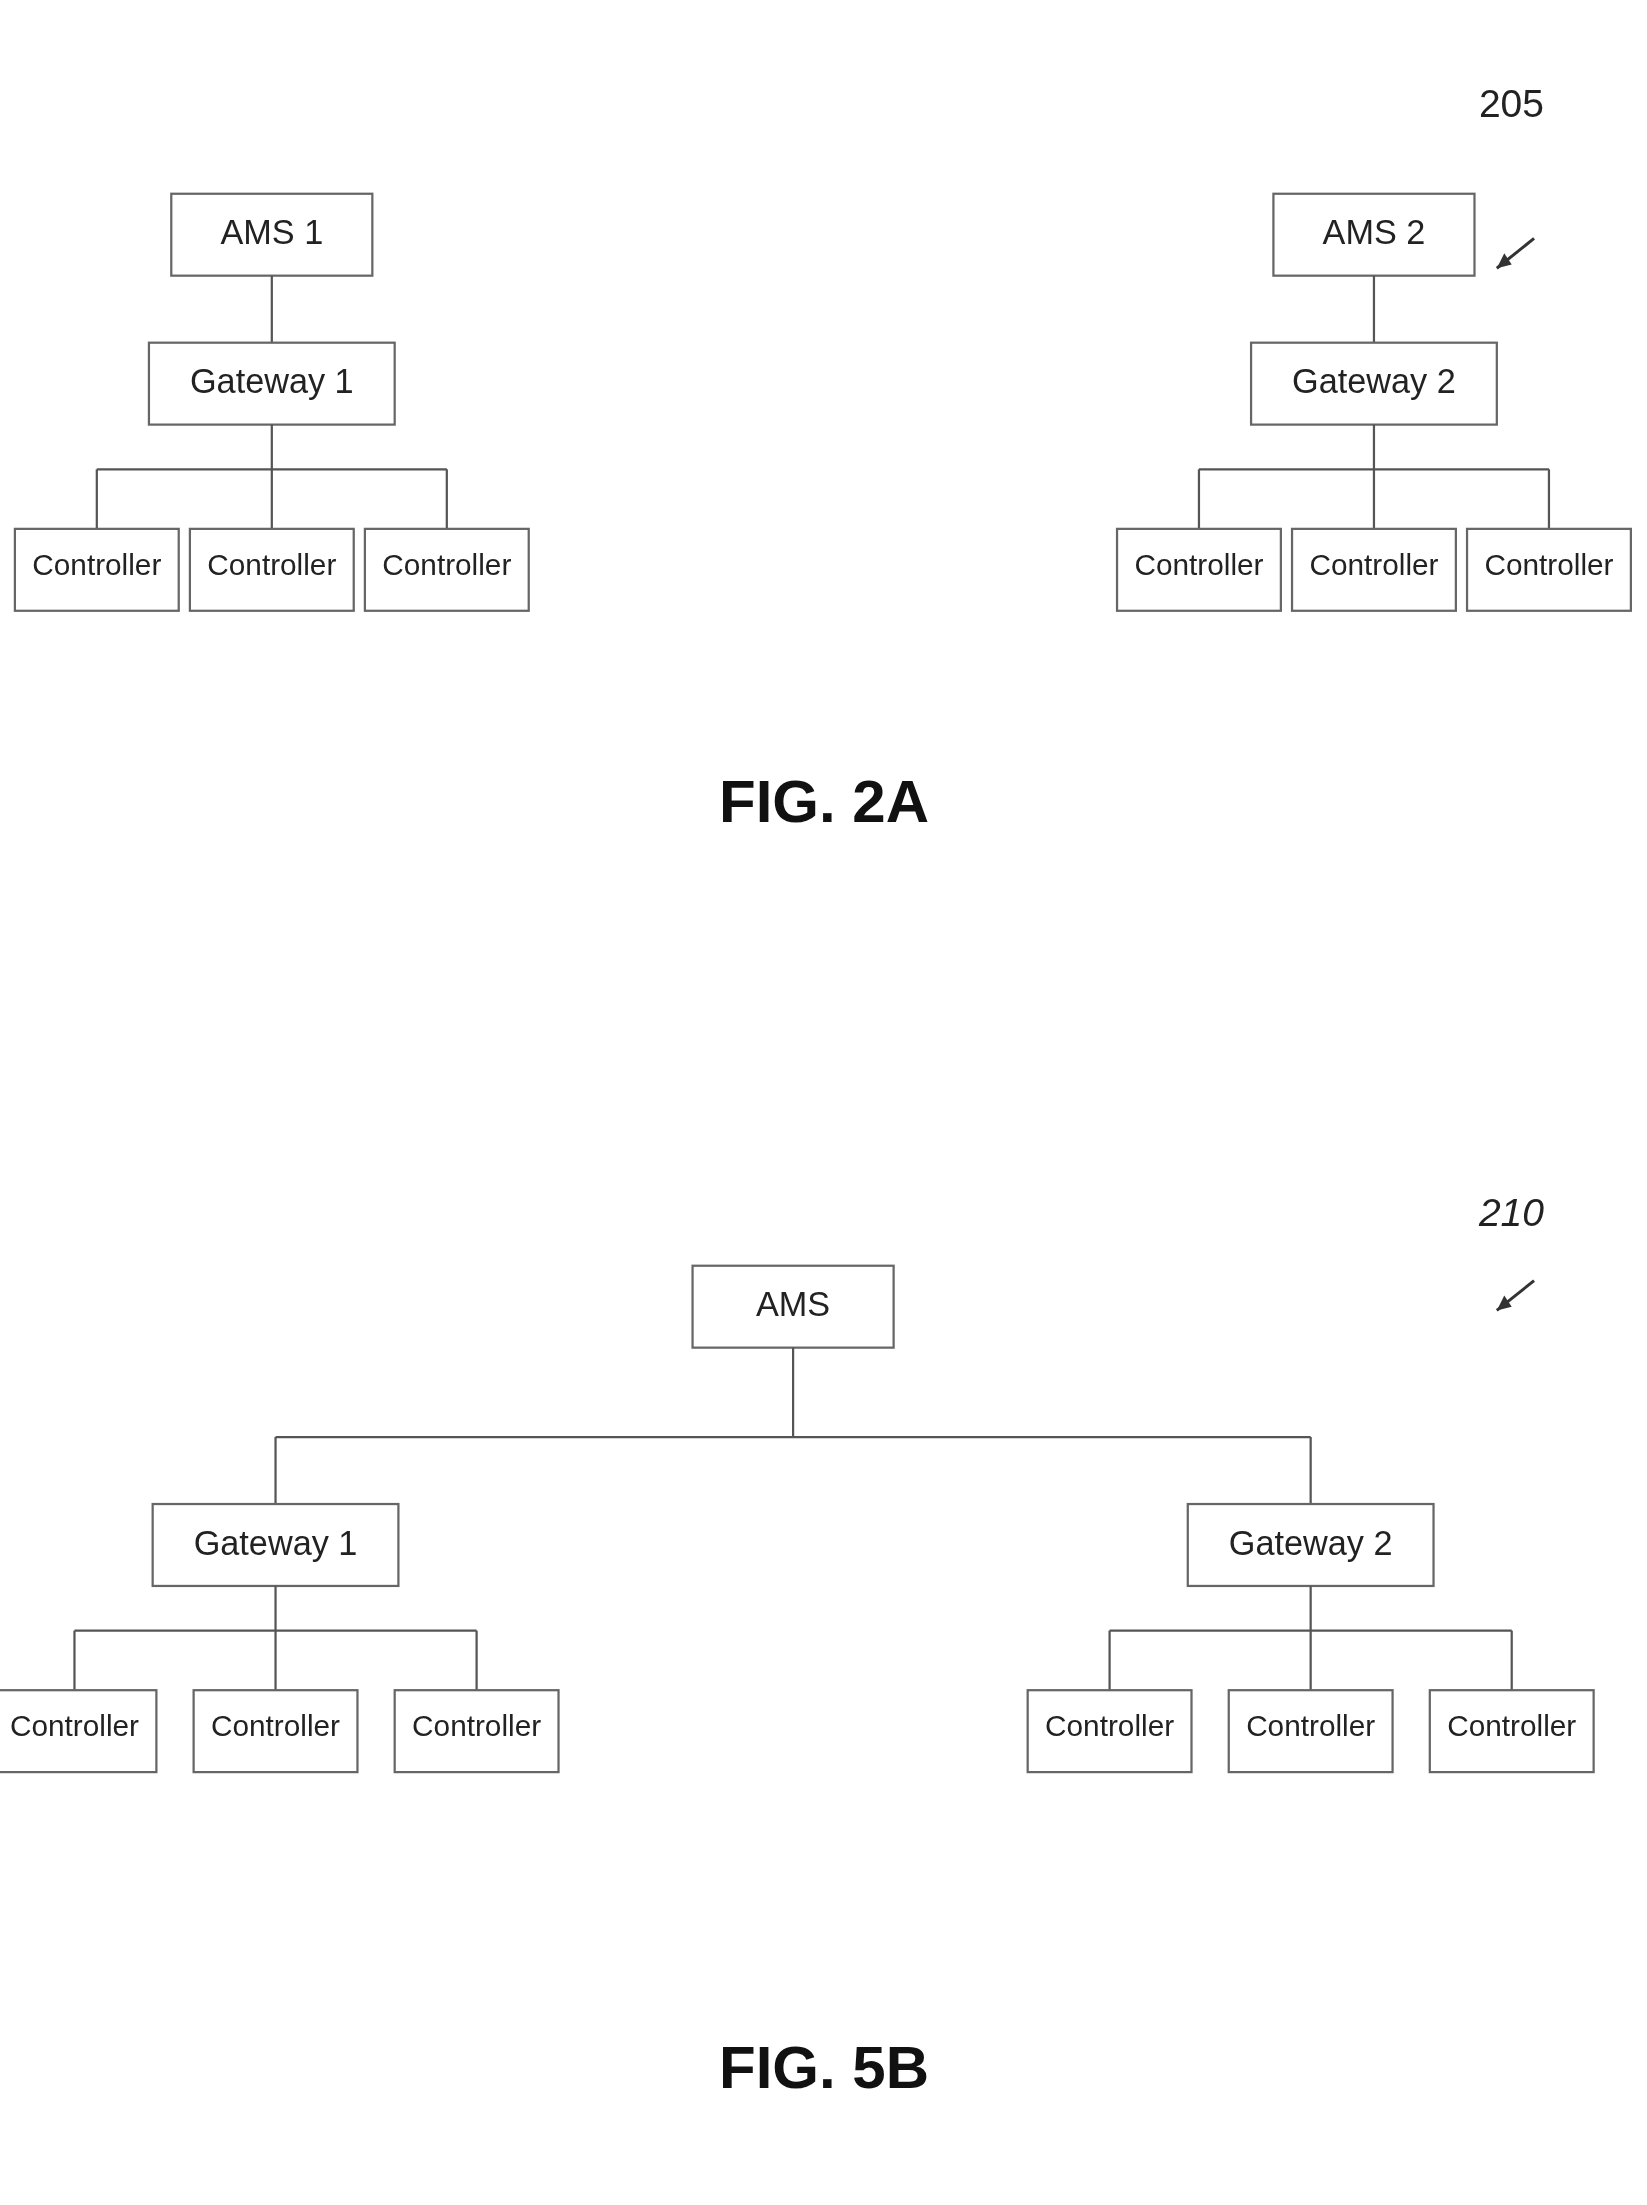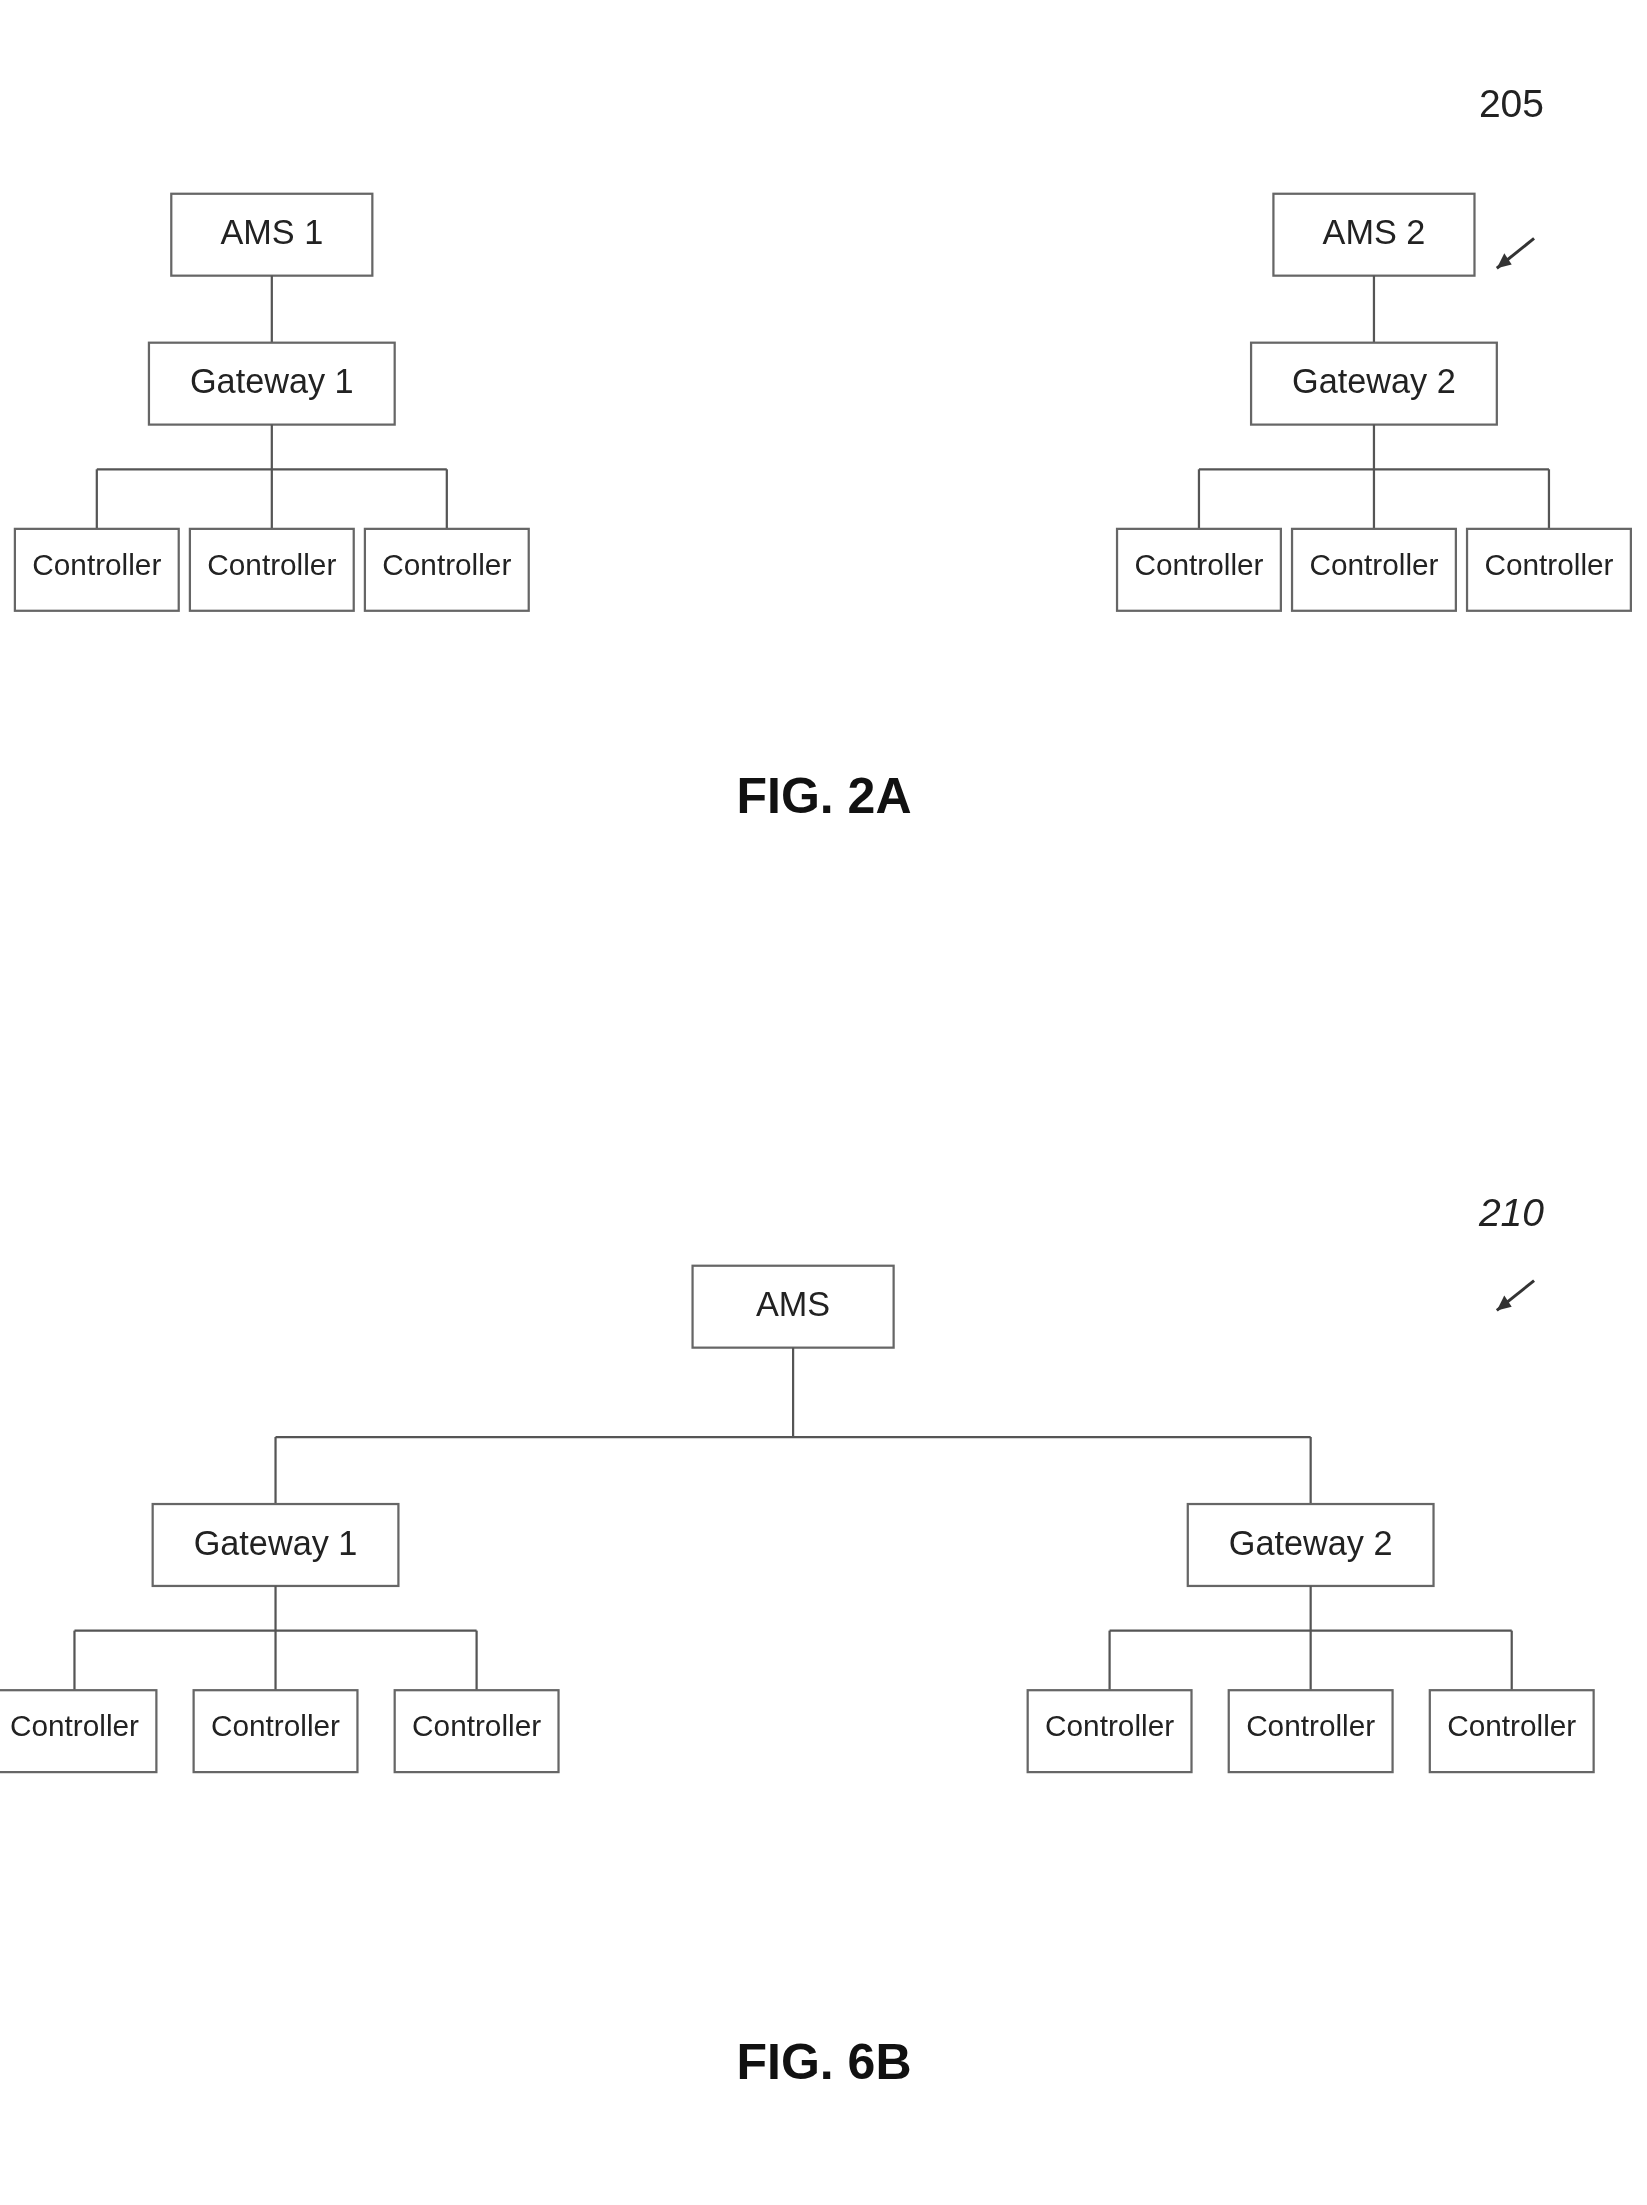--- a/index.html
+++ b/index.html
@@ -26,21 +26,21 @@
     
     .ref-label {
       position: absolute;
       font-size: 39px;
       color: #222;
       font-family: Arial, sans-serif;
     }
 
     
     .fig-label {
-      font-size: 50px;
+      font-size: 60px;
       font-weight: bold;
       font-family: Arial, sans-serif;
       color: #111;
     }
 
     
     svg {
       overflow: visible;
     }
   </style>
@@ -170,17 +170,17 @@
 
     <rect x="1650" y="650" width="220" height="110" fill="white" stroke="#666" stroke-width="3"></rect>
     <text x="1760" y="712" text-anchor="middle" font-size="40" font-family="Arial" fill="#222">Controller</text>
 
     <rect x="1920" y="650" width="220" height="110" fill="white" stroke="#666" stroke-width="3"></rect>
     <text x="2030" y="712" text-anchor="middle" font-size="40" font-family="Arial" fill="#222">Controller</text>
 
   </svg>
 
   <div class="fig-label" style="position:absolute; top:2033px; left:50%; transform:translateX(-50%);">
-    <span>FIG. 6B</span>
+    <span>FIG. 5B</span>
   </div>
 
 </div>
 
 
 </body></html>

